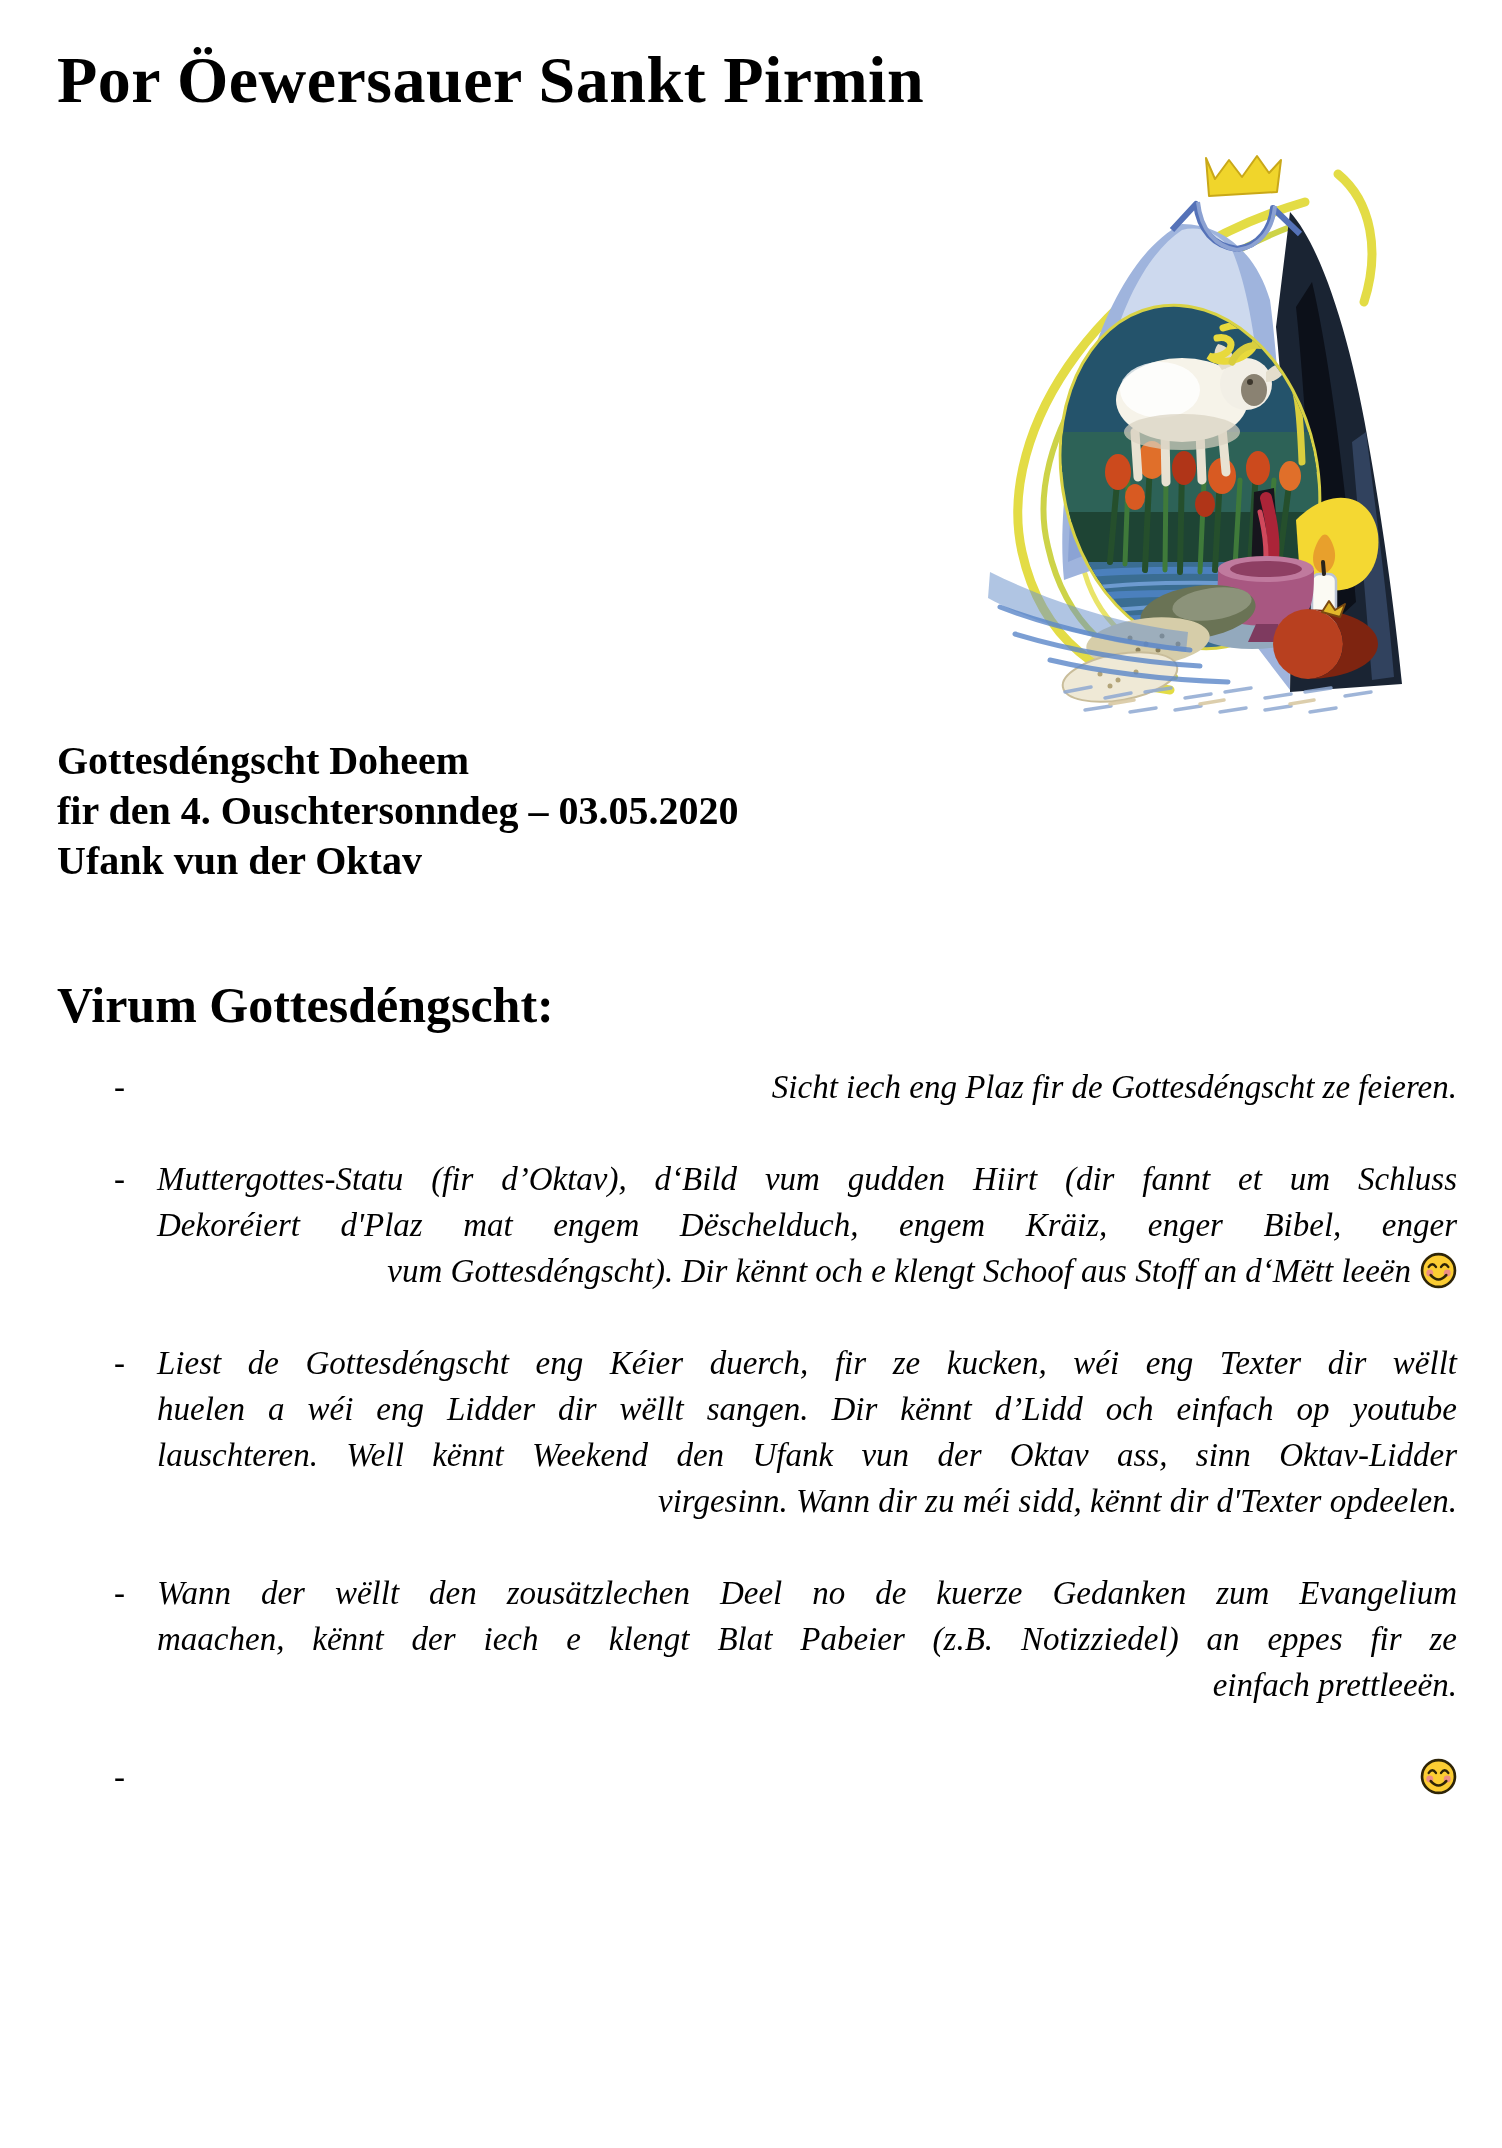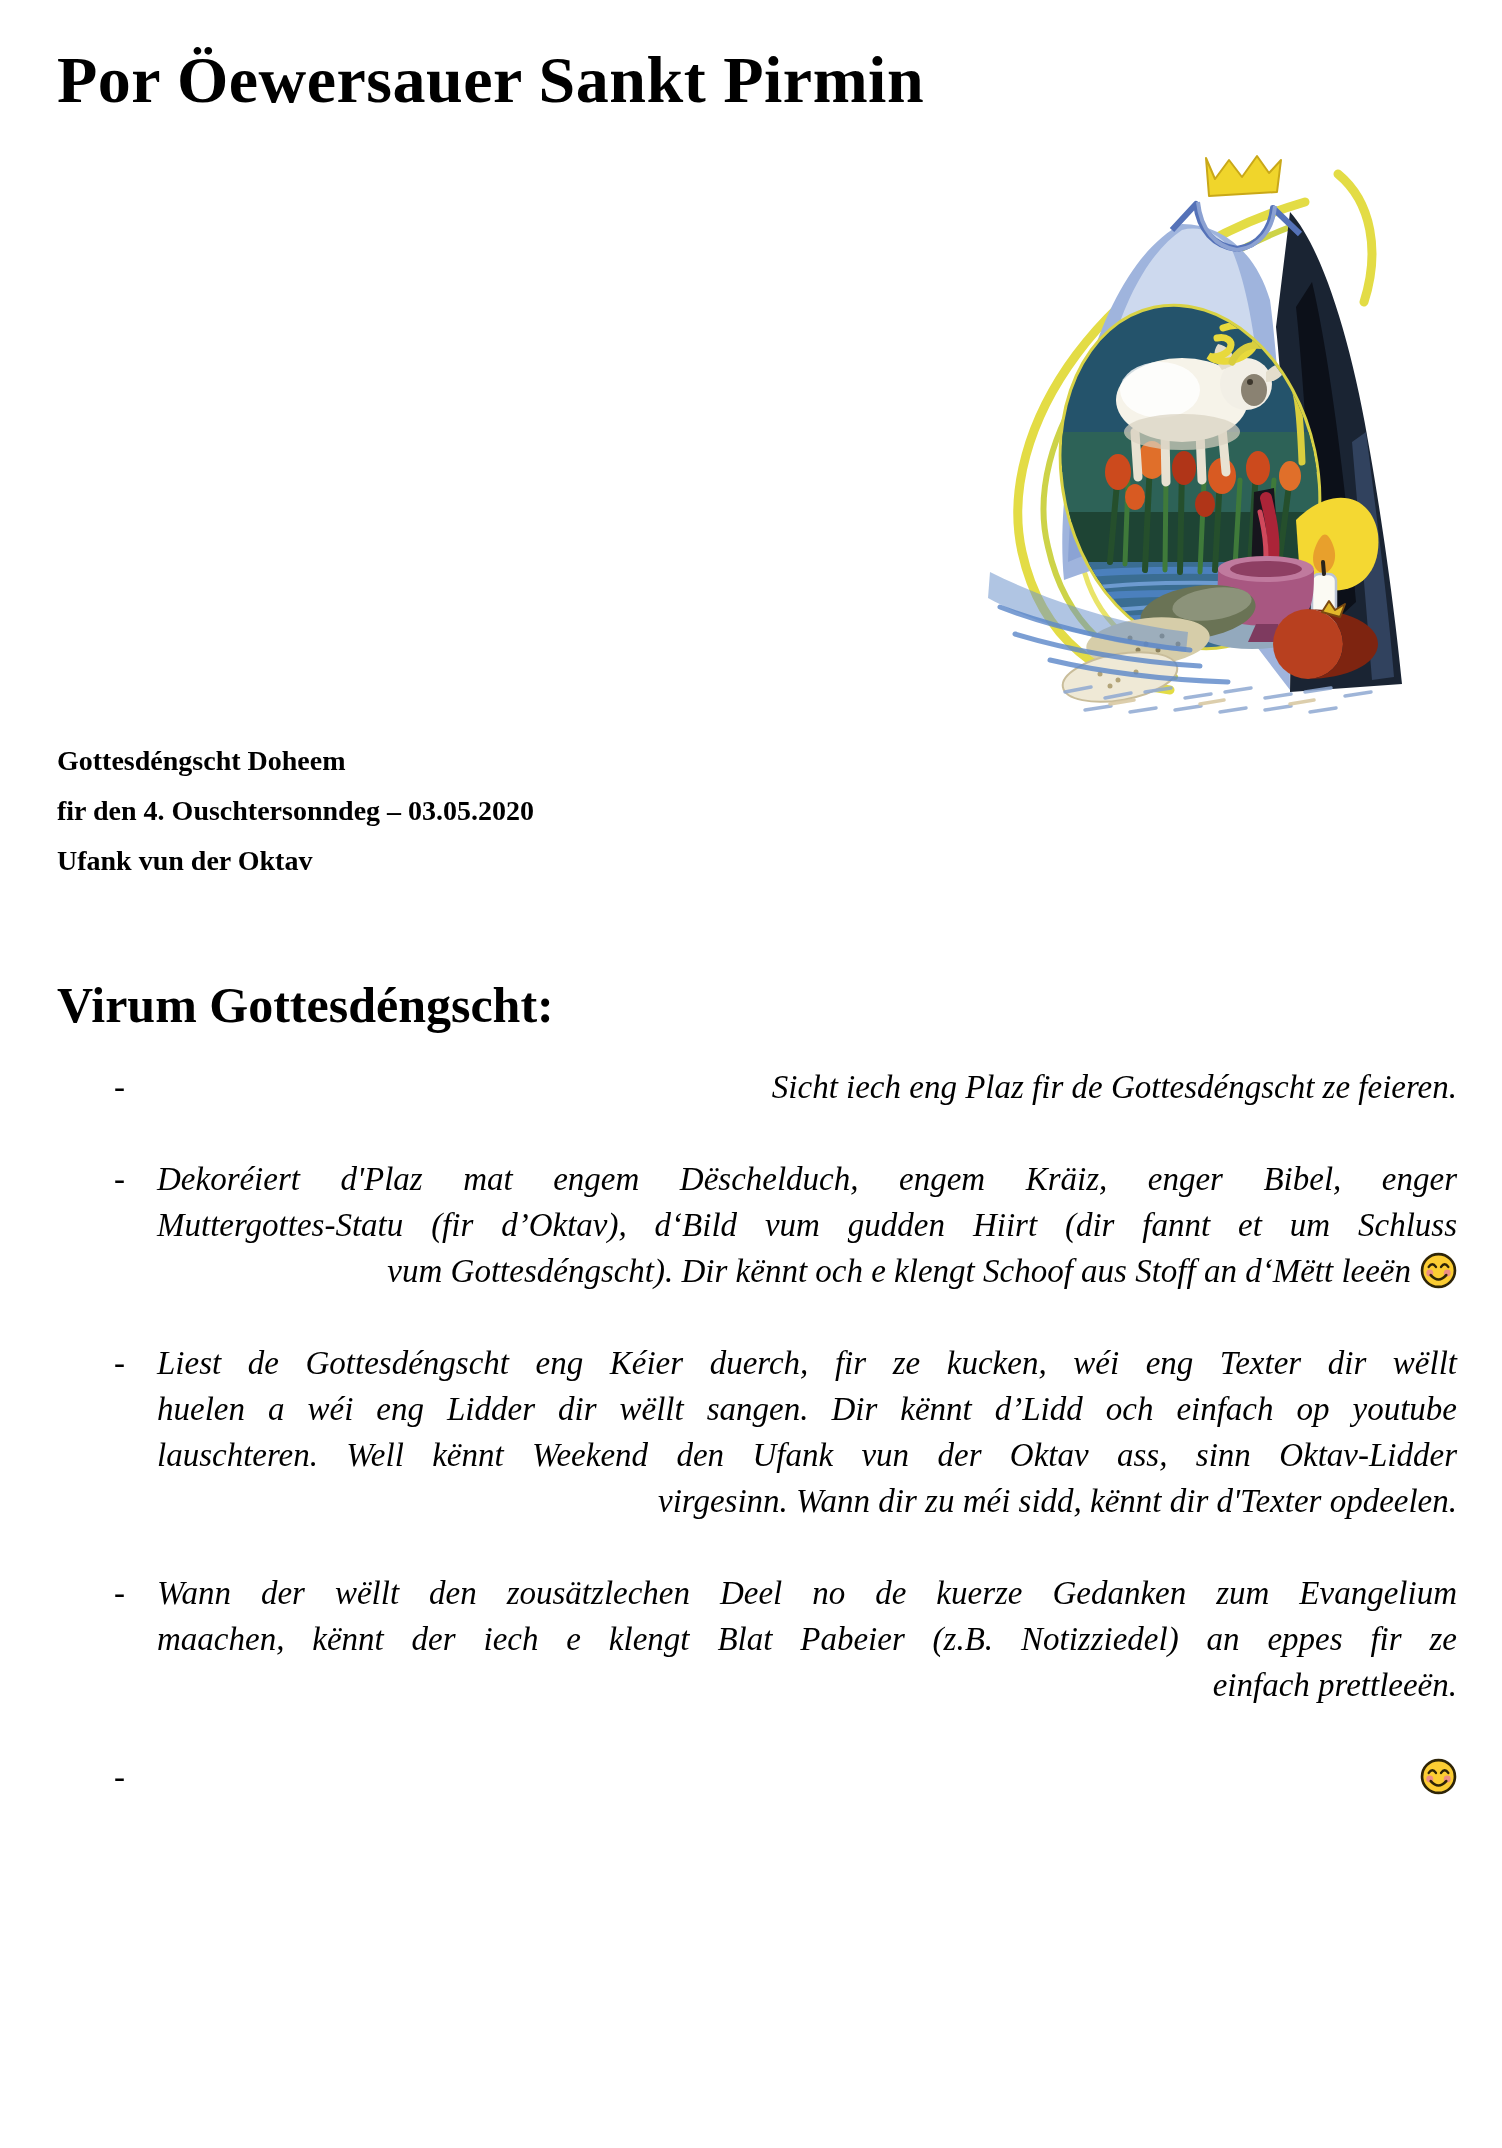--- a/index.html
+++ b/index.html
@@ -12,21 +12,21 @@
     overflow:hidden;
   }
   .title{
     position:absolute;left:57px;top:44px;margin:0;
     font-size:66px;font-weight:bold;line-height:1.08;
     letter-spacing:0.5px;white-space:nowrap;
   }
   .illu{position:absolute;left:960px;top:132px;width:450px;height:585px;}
   .heading-block{
     position:absolute;left:57px;top:736px;
-    font-size:28px;font-weight:bold;line-height:50px;white-space:nowrap;
+    font-size:40px;font-weight:bold;line-height:50px;white-space:nowrap;
   }
   .section-heading{
     position:absolute;left:57px;top:976px;
     font-size:50px;font-weight:bold;white-space:nowrap;
   }
   .list{
     position:absolute;left:0;top:1064px;width:1502px;
     font-size:33px;font-style:italic;line-height:46px;
   }
   .item{position:relative;padding-left:157px;padding-right:45px;margin:0 0 46px 0;}
@@ -212,22 +212,22 @@
 
   <div class="list">
 
     <div class="item">
       <span class="dash">-</span>
       <div class="line">Sicht iech eng Plaz fir de Gottesdéngscht ze feieren.</div>
     </div>
 
     <div class="item">
       <span class="dash">-</span>
+      <div class="line jl">Muttergottes-Statu (fir d’Oktav), d‘Bild vum gudden Hiirt (dir fannt et um Schluss</div>
       <div class="line jl">Dekoréiert d'Plaz mat engem Dëschelduch, engem Kräiz, enger Bibel, enger</div>
-      <div class="line jl">Muttergottes-Statu (fir d’Oktav), d‘Bild vum gudden Hiirt (dir fannt et um Schluss</div>
       <div class="line">
         <span>vum Gottesdéngscht). Dir kënnt och e klengt Schoof aus Stoff an d‘Mëtt leeën</span><span class="emoji"><svg viewBox="0 0 36 36" width="37" height="37">
               <circle cx="18" cy="18" r="16" fill="#fccd33" stroke="#2e2407" stroke-width="2.6"></circle>
               <path d="M8.5,14.5 q3.5,-5 7,0" fill="none" stroke="#2e2407" stroke-width="2.4" stroke-linecap="round"></path>
               <path d="M20.5,14.5 q3.5,-5 7,0" fill="none" stroke="#2e2407" stroke-width="2.4" stroke-linecap="round"></path>
               <circle cx="9.5" cy="20.5" r="3.4" fill="#ee8f83"></circle>
               <circle cx="26.5" cy="20.5" r="3.4" fill="#ee8f83"></circle>
               <path d="M10.5,22.5 q7.5,8.5 15,0" fill="none" stroke="#2e2407" stroke-width="2.6" stroke-linecap="round"></path>
             </svg></span>
       </div>

